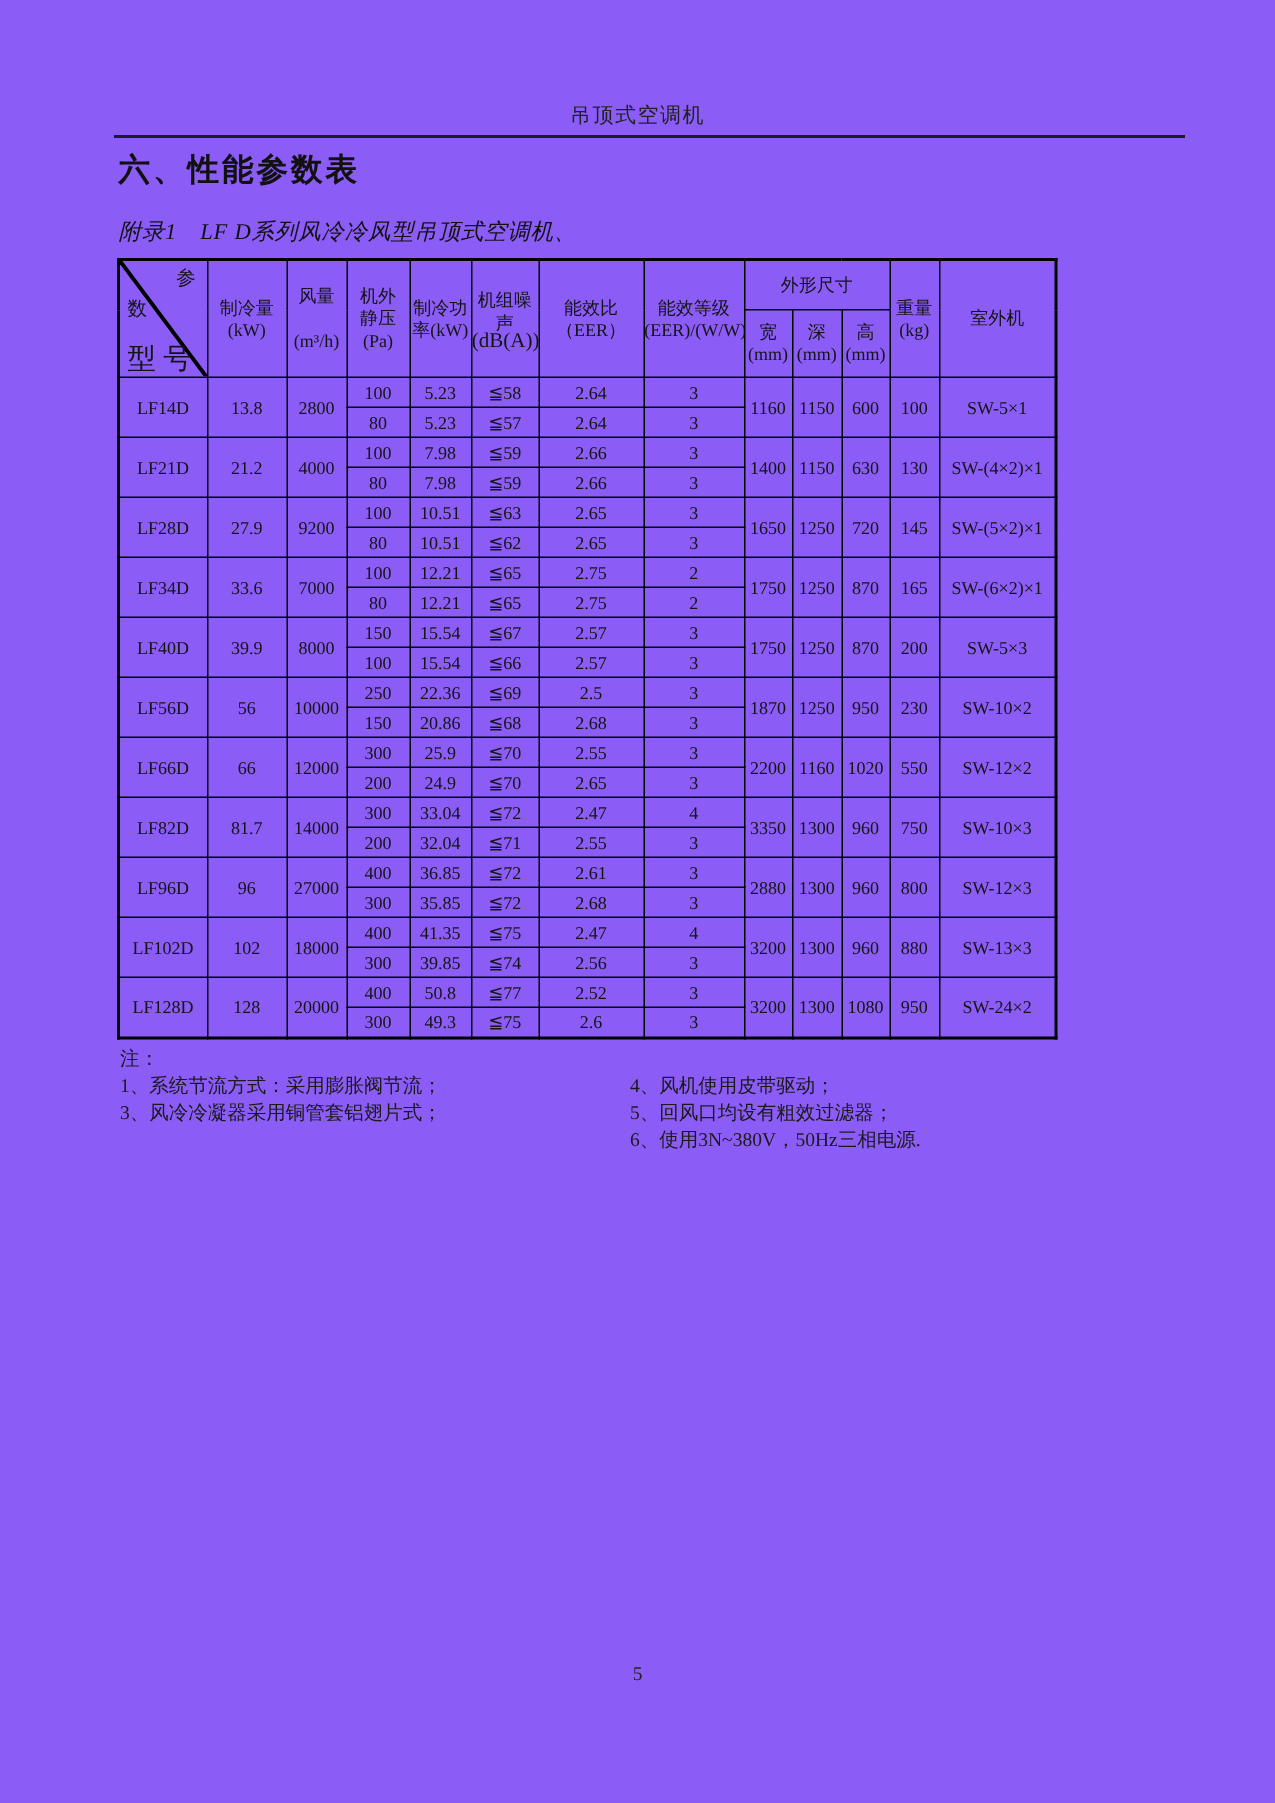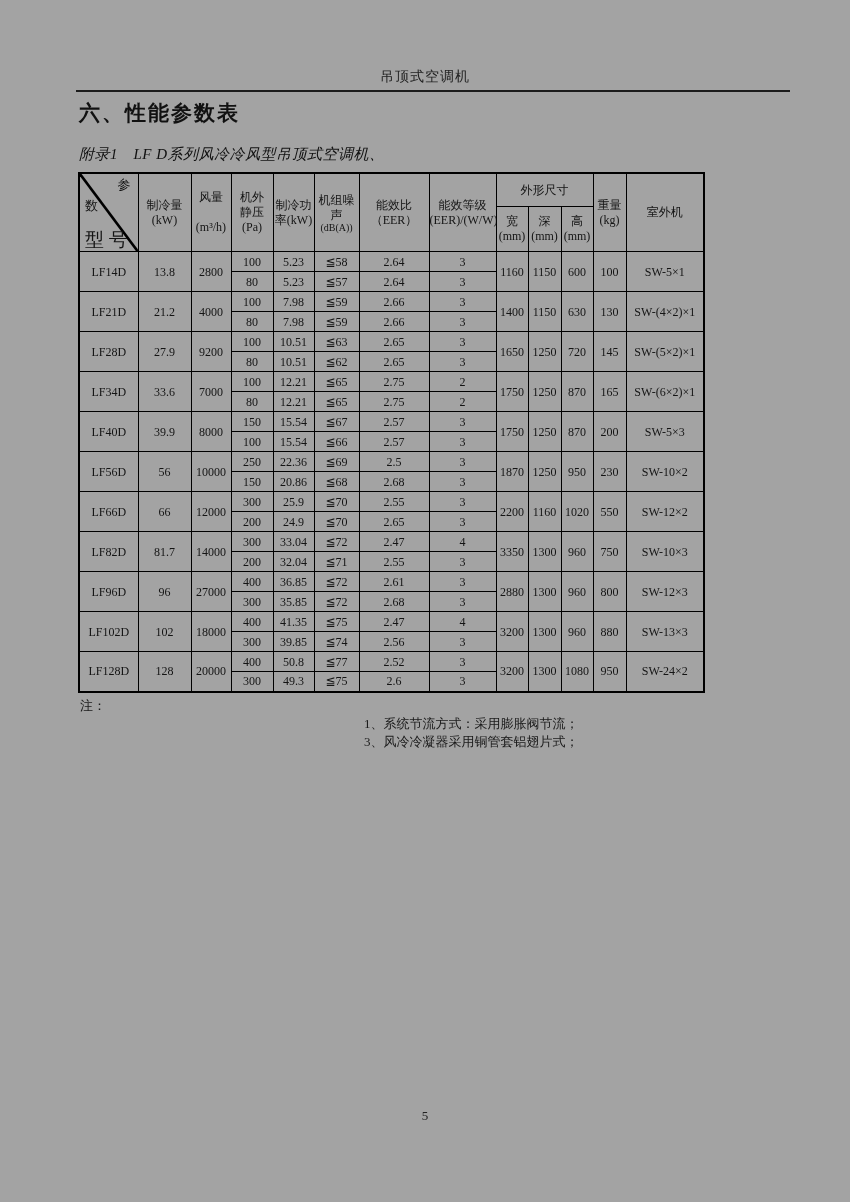--- a/index.html
+++ b/index.html
@@ -1,17 +1,17 @@
 <!DOCTYPE html>
 <html><head>
 <meta charset="utf-8">
 <style>
   html,body{margin:0;padding:0;background:#ffffff;}
   .page{
-    position:relative;width:850px;height:1202px;background:#a3a3a3;
+    position:relative;width:850px;height:1202px;background:#8b5cf6;
     font-family:"Liberation Serif","DejaVu Serif",serif;color:#141414;overflow:hidden;
   }
   .running-header{
     position:absolute;top:68px;left:0;width:850px;text-align:center;
     font-size:14px;letter-spacing:1px;color:#222;
   }
   .header-rule{position:absolute;top:90px;left:76px;width:714px;height:2px;background:#1c1c1c;}
   .section-title{
     position:absolute;top:99px;left:79px;margin:0;
     font-family:Liberation Mono, monospace;
@@ -29,29 +29,29 @@
   table.perf th,table.perf td{
     border:1px solid #000;padding:0;text-align:center;vertical-align:middle;
     font-size:12px;line-height:15px;font-weight:normal;white-space:pre-line;
     overflow:hidden;color:#141414;
   }
   table.perf thead tr.tier1 th{height:32px;}
   table.perf thead tr.tier2 th{height:44px;}
   table.perf thead th.tall{height:76px;}
   table.perf tbody tr{height:20px;}
   table.perf tbody td{line-height:14px;}
-  .unit-small{display:block;font-size:10px;line-height:10px;}
+  .unit-small{display:block;font-size:14px;line-height:10px;}
   th.corner{position:relative;padding:0;}
   th.corner svg{position:absolute;top:0;left:0;width:100%;height:100%;}
   th.corner .c-top{position:absolute;top:3px;right:7px;font-size:13px;}
   th.corner .c-mid{position:absolute;top:24px;left:5px;font-size:13px;}
   th.corner .c-bot{position:absolute;bottom:4px;left:5px;font-size:19px;}
   .notes{position:absolute;top:697px;left:80px;width:624px;font-size:13px;color:#1a1a1a;}
   .notes .notes-label{line-height:18px;}
-  .notes .cols{display:flex;justify-content:flex-end;}
+  .notes .cols{display:flex;}
   .notes .col-left{width:340px;}
   .notes .col-right{flex:1;}
   .notes .note-item{line-height:18px;}
   .page-number{
     position:absolute;top:1108px;left:0;width:850px;text-align:center;
     font-size:13px;color:#222;
   }
 </style>
 </head>
 <body>
@@ -370,18 +370,23 @@
       </tbody>
   </table>
 
   <div class="notes">
     <div class="notes-label">注：</div>
     <div class="cols">
       <div class="col-left" id="notes-left">
           <div class="note-item">1、系统节流方式：采用膨胀阀节流；</div>
           <div class="note-item">3、风冷冷凝器采用铜管套铝翅片式；</div>
         </div>
+      <div class="col-right" id="notes-right">
+          <div class="note-item">4、风机使用皮带驱动；</div>
+          <div class="note-item">5、回风口均设有粗效过滤器；</div>
+          <div class="note-item">6、使用3N~380V，50Hz三相电源.</div>
+        </div>
     </div>
   </div>
 
   <div class="page-number">5</div>
 
 </div>
 
 </body></html>

